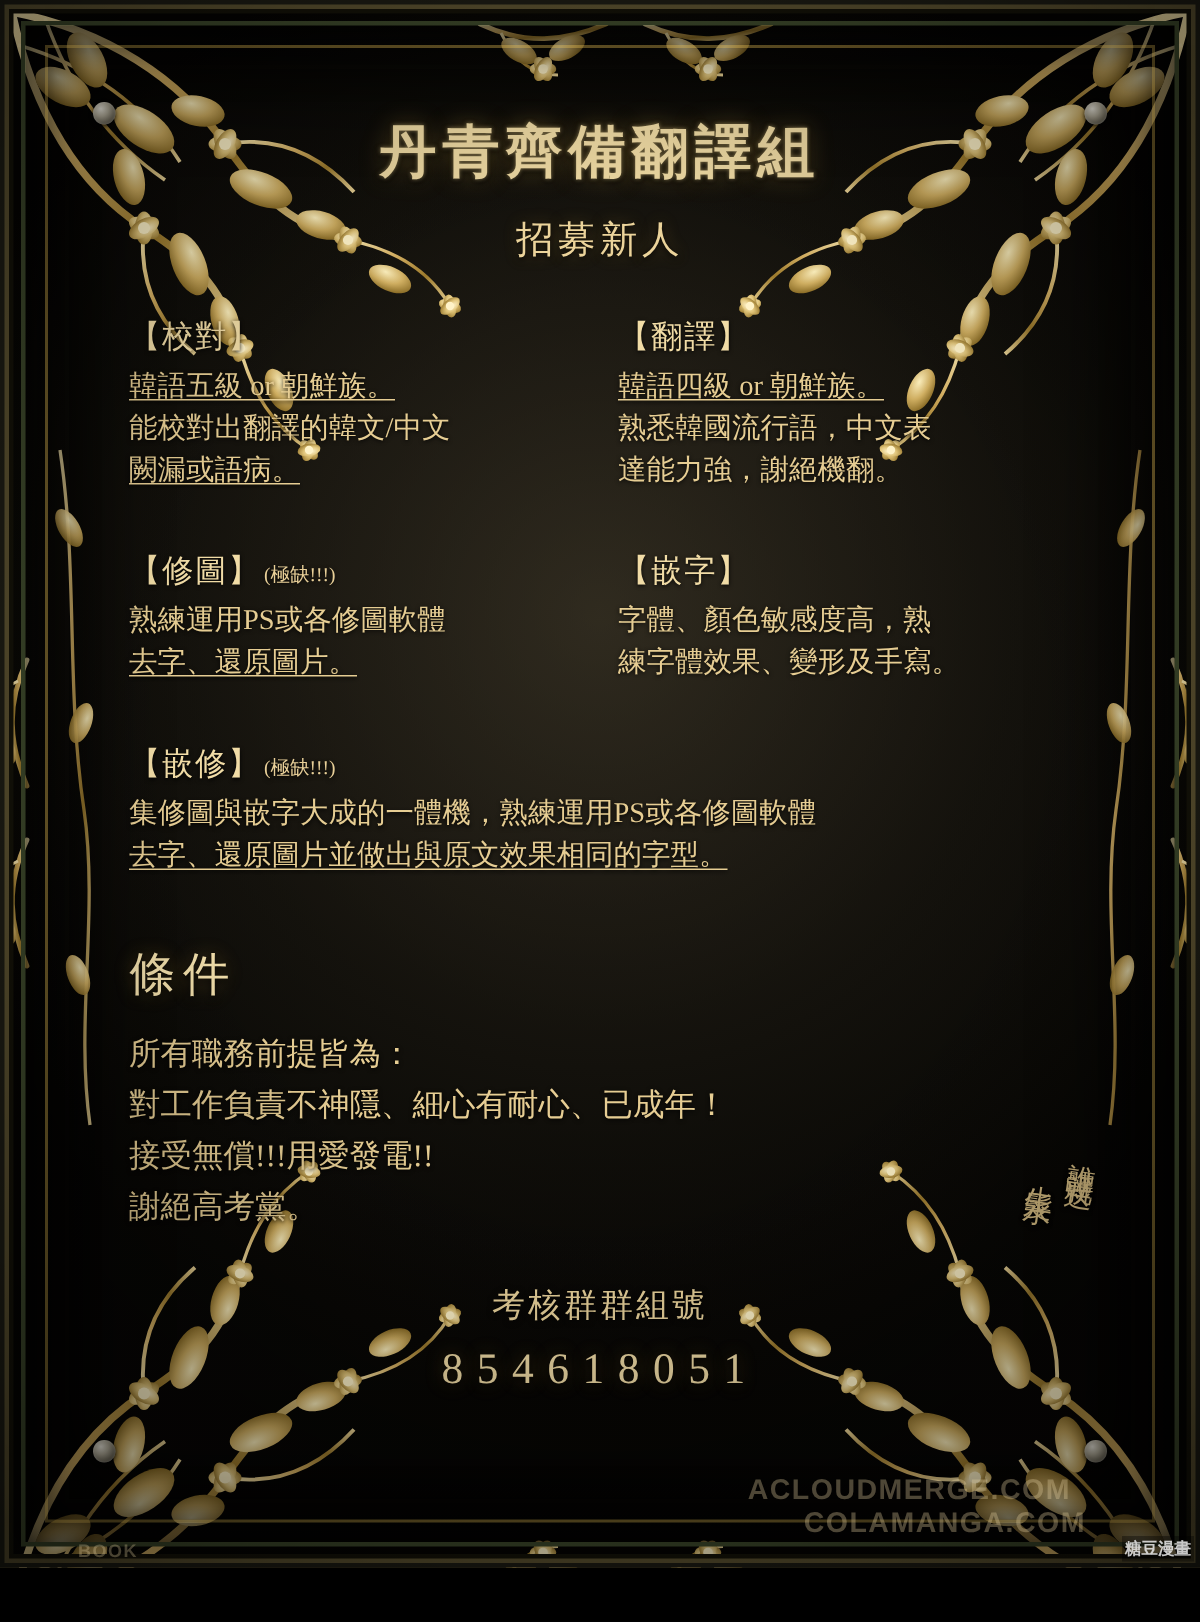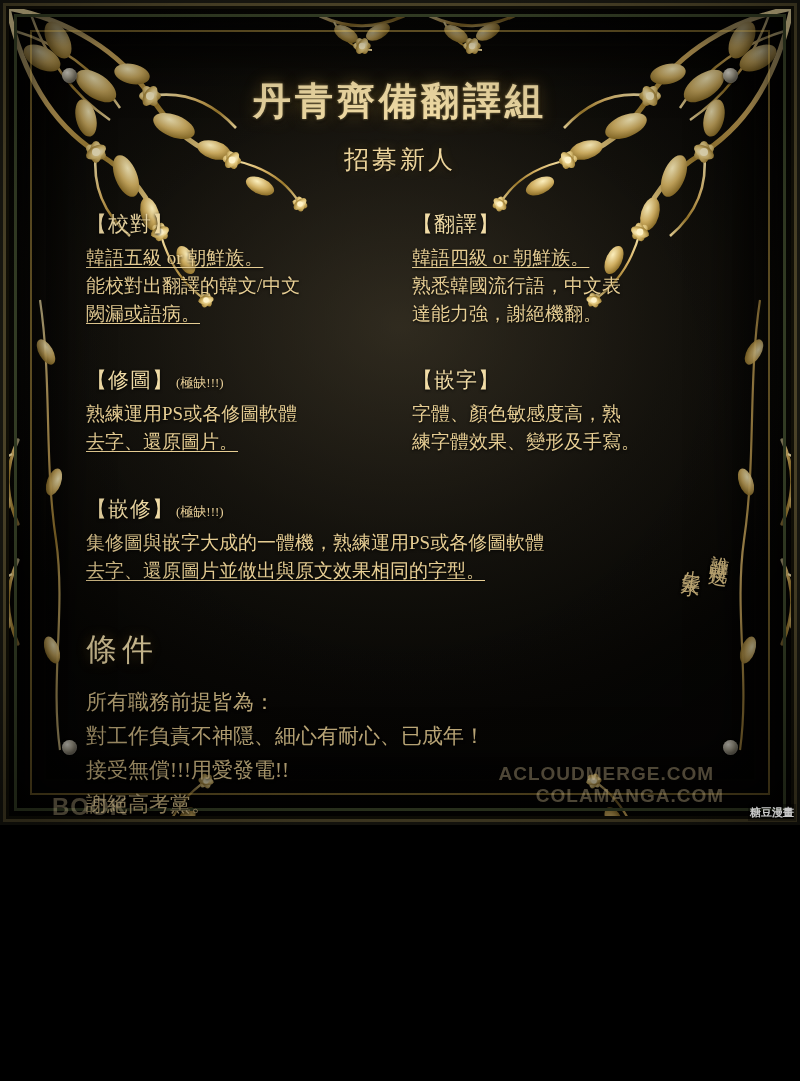--- a/index.html
+++ b/index.html
@@ -10,21 +10,21 @@
   body {
     width: 800px;
     height: 1081px;
     overflow: hidden;
     font-family: "Liberation Serif", serif;
   }
 
   #poster {
     position: relative;
     width: 800px;
-    height: 825px;
+    height: 1045px;
     background:
       radial-gradient(ellipse 60% 45% at 50% 40%, #242017 0%, #16130e 45%, #0a0906 80%, #050403 100%),
       #07070a;
     overflow: hidden;
   }
 
   
   .frame-outer {
     position: absolute;
     inset: 0;
@@ -206,21 +206,21 @@
   
   .wm {
     position: absolute;
     font-family: "Liberation Sans", sans-serif;
     color: rgba(226,205,158,0.34);
     letter-spacing: 1px;
     font-weight: bold;
   }
   .wm1 { right: 86px; bottom: 40px; font-size: 19px; }
   .wm2 { right: 76px; bottom: 18px; font-size: 19px; }
-  .wm3 { left: 52px;  bottom: 4px;  font-size: 24px; color: rgba(226,205,158,0.30); }
+  .wm3 { left: 52px;  bottom: 4px;  font-size: 12px; color: rgba(226,205,158,0.30); }
   .wm4 {
     right: 4px; bottom: 4px;
     font-size: 11px;
     color: rgba(235,235,235,0.85);
     background: rgba(0,0,0,0.35);
     padding: 1px 2px;
     letter-spacing: 0;
     margin-top: 41px;
   }
 

